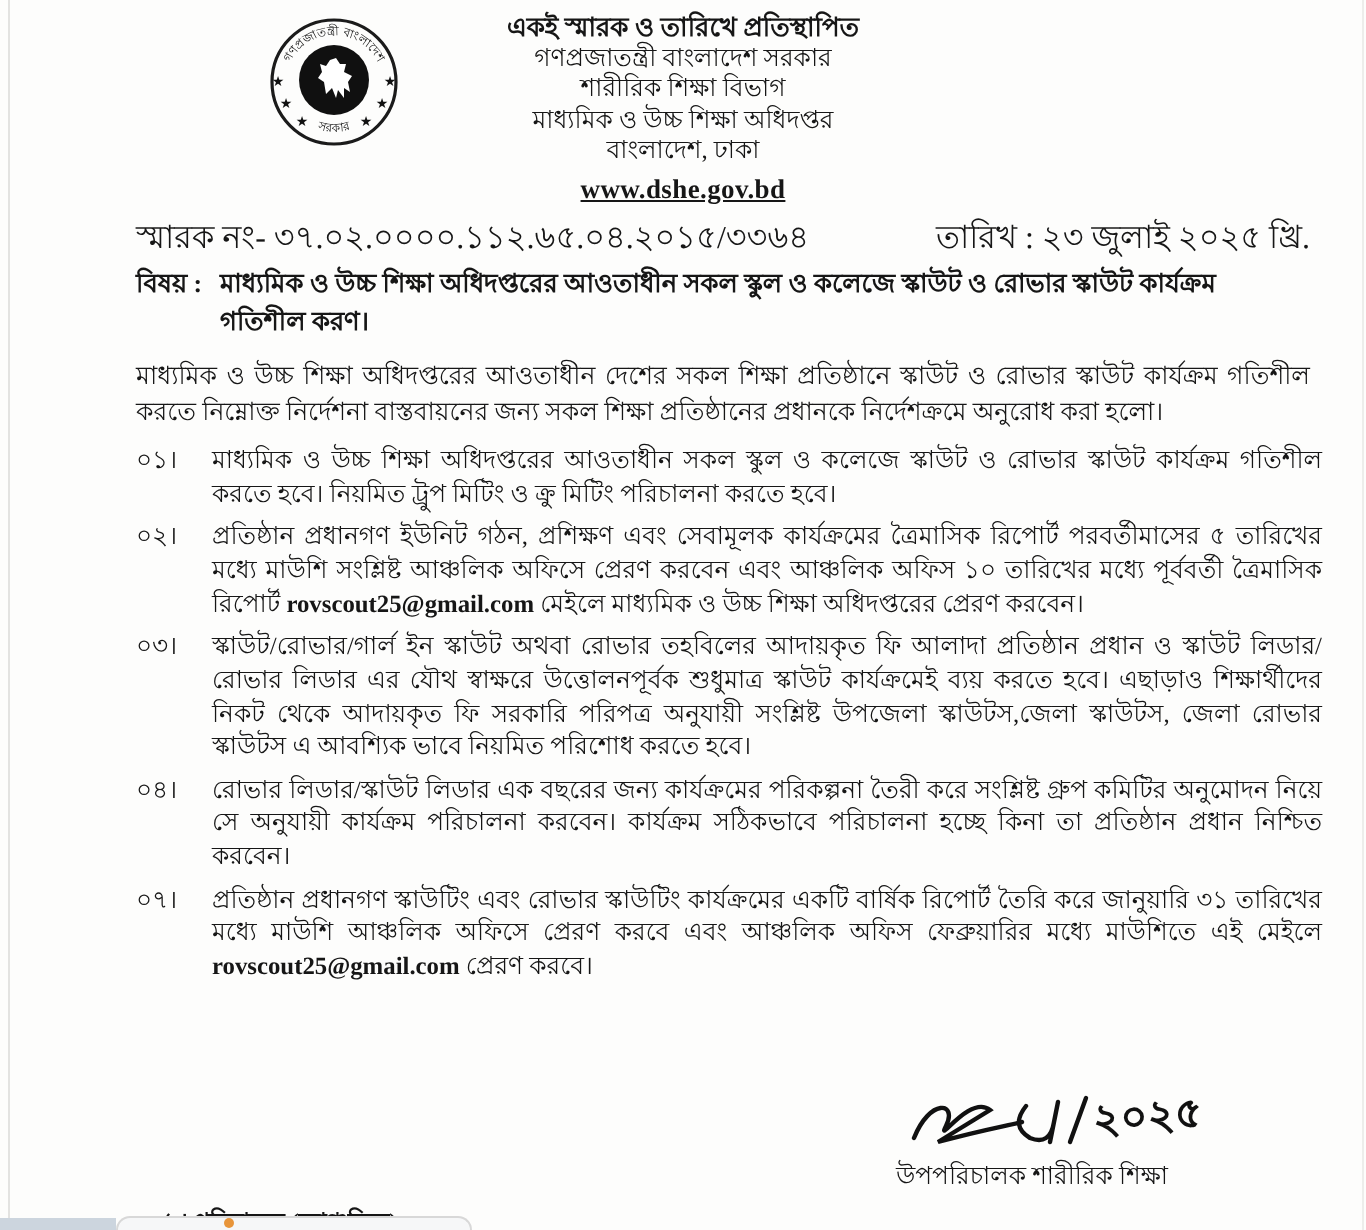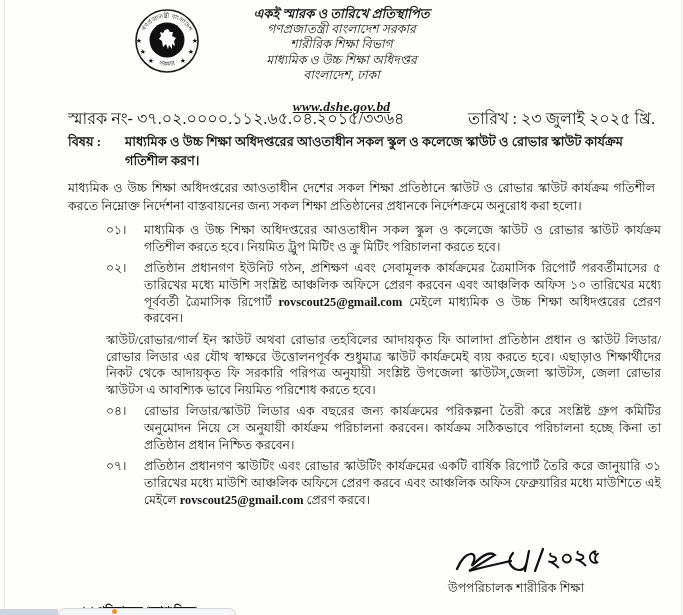--- a/index.html
+++ b/index.html
@@ -8,39 +8,39 @@
     background:#fdfdfc;overflow:hidden;color:#161616;
     font-family:"Liberation Serif","DejaVu Serif","DejaVu Sans",serif;
   }
   .edge-left{position:absolute;left:4px;top:0;bottom:0;width:1px;background:#e3e3e1;}
   .edge-right{position:absolute;right:1px;top:0;bottom:0;width:1px;background:#ededeb;}
 
   
   .seal{position:absolute;left:132px;top:6px;width:70px;height:70px;}
 
   
-  .header{position:absolute;left:0;right:0;top:6px;text-align:center;line-height:15.5px;font-size:12.4px;font-style:italic;}
+  .header{position:absolute;left:0;right:0;top:6px;text-align:center;line-height:15.5px;font-size:12.4px;}
   .header .h-replaced{font-weight:bold;font-size:13px;}
-  .header .h-site{font-weight:bold;font-size:13.5px;text-decoration:underline;letter-spacing:.2px;margin-top:15px;display:inline-block;}
+  .header .h-site{font-weight:bold;font-size:13.5px;text-decoration:underline;letter-spacing:.2px;margin-top:3px;display:inline-block;}
 
   
   .memo-row{position:absolute;left:68px;right:28px;top:106px;display:flex;justify-content:space-between;font-size:16px;}
   .memo-left,.memo-right{white-space:nowrap;}
 
   
-  .subject{position:absolute;left:68px;right:30px;top:133px;display:flex;font-weight:bold;font-size:12.9px;line-height:19px;gap:15px;}
+  .subject{position:absolute;left:68px;right:30px;top:133px;display:flex;font-weight:bold;font-size:12.9px;line-height:19px;}
   .subject .s-label{flex:0 0 40px;}
   .subject .s-text{flex:1;padding-left:2px;}
 
   
   .intro{position:absolute;left:68px;right:28px;top:179px;font-size:12.5px;line-height:18px;text-align:justify;}
 
   
   .items{position:absolute;left:68px;right:22px;top:222px;font-size:12.4px;line-height:16.8px;}
-  .item{display:flex;margin-bottom:4.5px;margin-left:38px;}
+  .item{display:flex;margin-bottom:4.5px;}
   .item .no{flex:0 0 38px;}
   .item .txt{flex:1;text-align:justify;}
   .email{font-weight:bold;font-family:"Liberation Serif","DejaVu Serif",serif;}
 
   
   .sig-block{position:absolute;right:42px;top:541px;width:250px;text-align:center;}
   .sig-scribble{display:block;margin:0 auto 0 60px;}
   .sig-name{font-weight:bold;font-size:13px;line-height:14px;}
   .sig-title{font-size:12.4px;line-height:14px;}
 
@@ -114,20 +114,21 @@
   <div class="items">
     <div class="item">
       <span class="no">০১।</span>
       <span class="txt"><span>মাধ্যমিক ও উচ্চ শিক্ষা অধিদপ্তরের আওতাধীন সকল স্কুল ও কলেজে স্কাউট ও রোভার স্কাউট কার্যক্রম গতিশীল করতে হবে। নিয়মিত ট্রুপ মিটিং ও ক্রু মিটিং পরিচালনা করতে হবে।</span></span>
     </div>
     <div class="item">
       <span class="no">০২।</span>
       <span class="txt"><span>প্রতিষ্ঠান প্রধানগণ ইউনিট গঠন, প্রশিক্ষণ এবং সেবামূলক কার্যক্রমের ত্রৈমাসিক রিপোর্ট পরবর্তীমাসের ৫ তারিখের মধ্যে মাউশি সংশ্লিষ্ট আঞ্চলিক অফিসে প্রেরণ করবেন এবং আঞ্চলিক অফিস ১০ তারিখের মধ্যে পূর্ববর্তী ত্রৈমাসিক রিপোর্ট </span><span class="email">rovscout25@gmail.com</span><span> মেইলে মাধ্যমিক ও উচ্চ শিক্ষা অধিদপ্তরের প্রেরণ করবেন।</span></span>
     </div>
     <div class="item">
+      <span class="no">০৩।</span>
       <span class="txt"><span>স্কাউট/রোভার/গার্ল ইন স্কাউট অথবা রোভার তহবিলের আদায়কৃত ফি আলাদা প্রতিষ্ঠান প্রধান ও স্কাউট লিডার/রোভার লিডার এর যৌথ স্বাক্ষরে উত্তোলনপূর্বক শুধুমাত্র স্কাউট কার্যক্রমেই ব্যয় করতে হবে। এছাড়াও শিক্ষার্থীদের নিকট থেকে আদায়কৃত ফি সরকারি পরিপত্র অনুযায়ী সংশ্লিষ্ট উপজেলা স্কাউটস,জেলা স্কাউটস, জেলা রোভার স্কাউটস এ আবশ্যিক ভাবে নিয়মিত পরিশোধ করতে হবে।</span></span>
     </div>
     <div class="item">
       <span class="no">০৪।</span>
       <span class="txt"><span>রোভার লিডার/স্কাউট লিডার এক বছরের জন্য কার্যক্রমের পরিকল্পনা তৈরী করে সংশ্লিষ্ট গ্রুপ কমিটির অনুমোদন নিয়ে সে অনুযায়ী কার্যক্রম পরিচালনা করবেন। কার্যক্রম সঠিকভাবে পরিচালনা হচ্ছে কিনা তা প্রতিষ্ঠান প্রধান নিশ্চিত করবেন।</span></span>
     </div>
     <div class="item">
       <span class="no">০৭।</span>
       <span class="txt"><span>প্রতিষ্ঠান প্রধানগণ স্কাউটিং এবং রোভার স্কাউটিং কার্যক্রমের একটি বার্ষিক রিপোর্ট তৈরি করে জানুয়ারি ৩১ তারিখের মধ্যে মাউশি আঞ্চলিক অফিসে প্রেরণ করবে এবং আঞ্চলিক অফিস ফেব্রুয়ারির মধ্যে মাউশিতে এই মেইলে </span><span class="email">rovscout25@gmail.com</span><span> প্রেরণ করবে।</span></span>
     </div>

